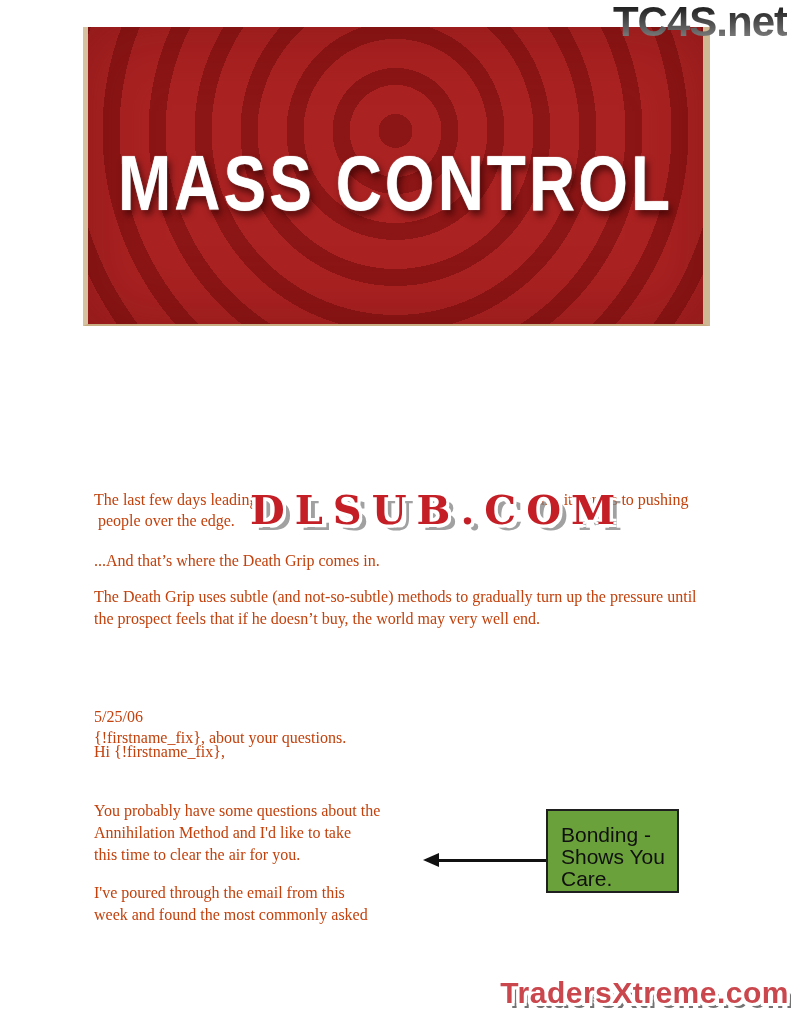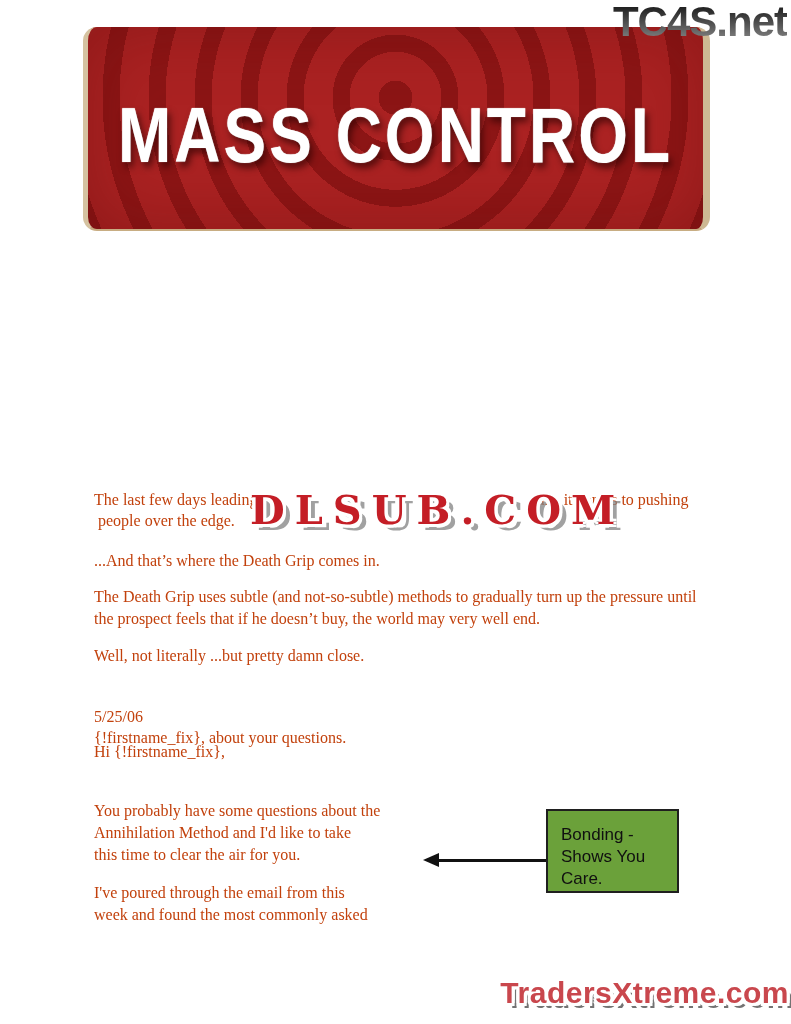--- a/index.html
+++ b/index.html
@@ -35,33 +35,32 @@
       -webkit-text-fill-color: transparent;
       text-shadow: none;
     }
   }
 
   
   .banner {
     left: 83px;
     top: 27px;
     width: 627px;
-    height: 204px;
+    height: 299px;
     background-color: #aa2121;
     background-image: repeating-radial-gradient(circle at 50% 35%,
       #8c1515 0px, #8c1515 17px, #ab2222 17px, #ab2222 46px);
     border-left: 5px solid #d5c2a0;
     border-right: 7px solid #cdb893;
     border-bottom: 2px solid #c8ad83;
     box-shadow: inset 0 0 70px rgba(90, 10, 10, 0.35);
     display: flex;
     align-items: center;
     justify-content: center;
     z-index: 1;
-    border-radius: 14px;
   }
   .banner-title {
     font-family: "Liberation Sans", sans-serif;
     font-weight: bold;
     font-size: 64px;
     letter-spacing: 3px;
     color: #ffffff;
     transform: scaleY(1.22);
     margin-top: 14px;
     text-shadow: 3px 4px 7px rgba(40, 0, 0, 0.65), 0 0 1px #ffffff;
@@ -122,21 +121,21 @@
   
   .callout {
     left: 546px;
     top: 809px;
     width: 133px;
     height: 84px;
     background: #6ba13a;
     border: 2px solid #1f1f1f;
     padding: 13px 8px 0 13px;
     font-family: "Liberation Sans", sans-serif;
-    font-size: 17px;
+    font-size: 21px;
     line-height: 22px;
     color: #101010;
     z-index: 4;
   }
   .arrow-line {
     left: 437px;
     top: 859px;
     width: 109px;
     height: 3px;
     background: #111111;
@@ -189,21 +188,20 @@
     <span class="p1-line2">people over the edge.</span>
   </div>
 
   <div class="abs dlsub">DLSUB.COM</div>
 
   <div class="abs copy col p2">...And that’s where the Death Grip comes in.</div>
 
   <div class="abs copy col p3 ml">The Death Grip uses subtle (and not-so-subtle) methods to gradually turn up the pressure until
 the prospect feels that if he doesn’t buy, the world may very well end.</div>
 
-  <div class="abs copy col p4">Well, not literally ...but pretty damn close.</div>
 
   <div class="abs copy col dateblock">
     <div>5/25/06</div>
     <div>{!firstname_fix}, about your questions.</div>
   </div>
 
   <div class="abs copy col greet">Hi {!firstname_fix},</div>
 
   <div class="abs copy col p5 ml">You probably have some questions about the
 Annihilation Method and I'd like to take

